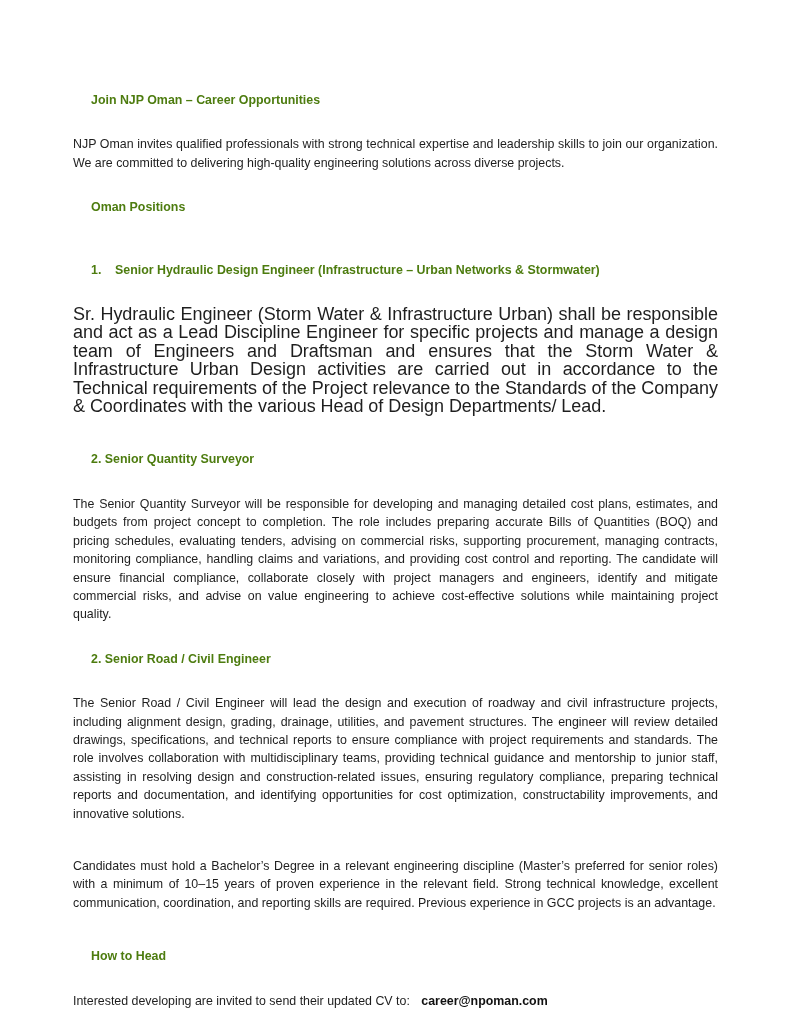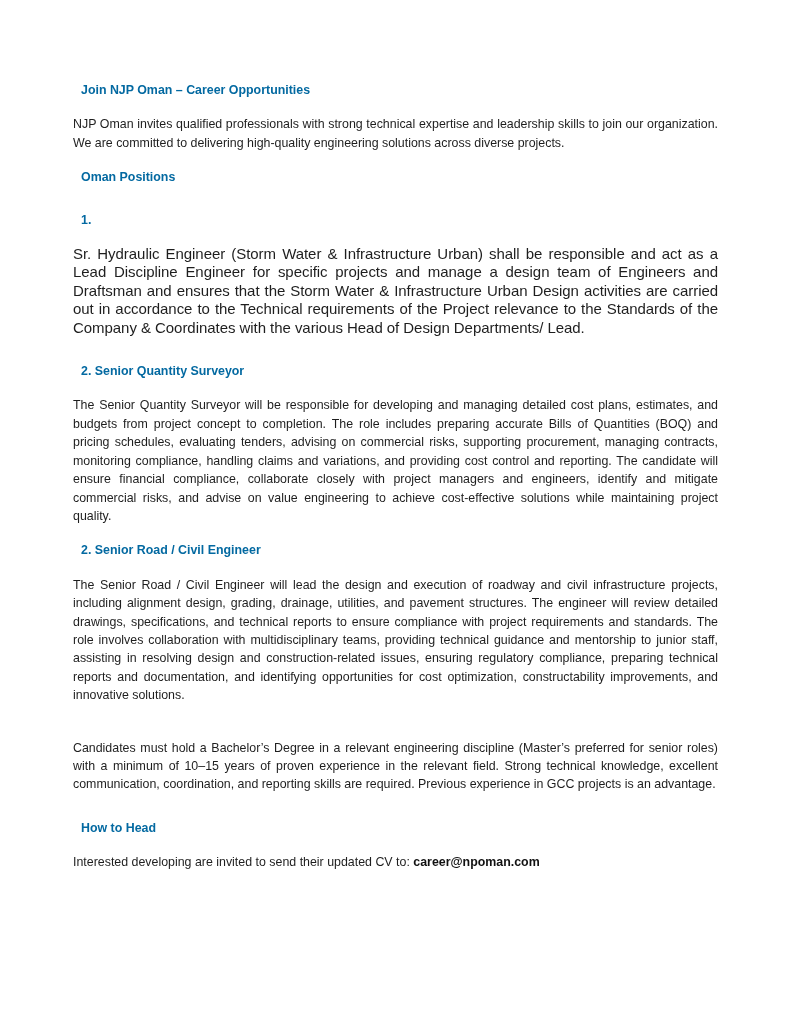--- a/index.html
+++ b/index.html
@@ -7,43 +7,44 @@
   .page {
     position: absolute;
     left: 73px;
     top: 73px;
     width: 645px;
     font-family: "Liberation Sans", sans-serif;
     font-size: 12.4px;
     line-height: 18.4px;
     color: #1e1e1e;
   }
-  .h { font-weight: bold; color: #0369a1; margin: 8px; }
+  .h { font-weight: bold; color: #4d7c0f; margin: 18px; }
   .p { margin: 0; text-align: justify; }
   .p.left { text-align: left; }
   .gap-s { height: 8px; }
   .gap-l { height: 17px; }
   .num-head { display: flex; }
   .num-head .num { width: 24px; flex: none; }
-  .narrow { font-size: 15px; letter-spacing: -0.05px; }
-  .email { font-weight: bold; color: #111; }
+  .narrow { font-size: 18px; letter-spacing: -0.05px; }
+  .email { font-weight: bold; color: #111; margin-left: 8px; }
 </style>
 </head>
 <body>
 
 <div class="page">
   <p class="h">Join NJP Oman – Career Opportunities</p>
   <div class="gap-s"></div>
   <p class="p">NJP Oman invites qualified professionals with strong technical expertise and leadership skills to join our organization. We are committed to delivering high-quality engineering solutions across diverse projects.</p>
   <div class="gap-s"></div>
   <p class="h">Oman Positions</p>
   <div class="gap-s"></div>
 
   <div class="h num-head">
     <span class="num">1.</span>
+    <span>Senior Hydraulic Design Engineer (Infrastructure – Urban Networks &amp; Stormwater)</span>
   </div>
   <div class="gap-s"></div>
   <p class="p narrow">Sr. Hydraulic Engineer (Storm Water &amp; Infrastructure Urban) shall be responsible and act as a Lead Discipline Engineer for specific projects and manage a design team of Engineers and Draftsman and ensures that the Storm Water &amp; Infrastructure Urban Design activities are carried out in accordance to the Technical requirements of the Project relevance to the Standards of the Company &amp; Coordinates with the various Head of Design Departments/ Lead.</p>
   <div class="gap-l"></div>
 
   <p class="h">2. Senior Quantity Surveyor</p>
   <div class="gap-s"></div>
   <p class="p">The Senior Quantity Surveyor will be responsible for developing and managing detailed cost plans, estimates, and budgets from project concept to completion. The role includes preparing accurate Bills of Quantities (BOQ) and pricing schedules, evaluating tenders, advising on commercial risks, supporting procurement, managing contracts, monitoring compliance, handling claims and variations, and providing cost control and reporting. The candidate will ensure financial compliance, collaborate closely with project managers and engineers, identify and mitigate commercial risks, and advise on value engineering to achieve cost-effective solutions while maintaining project quality.</p>
   <div class="gap-s"></div>
 

